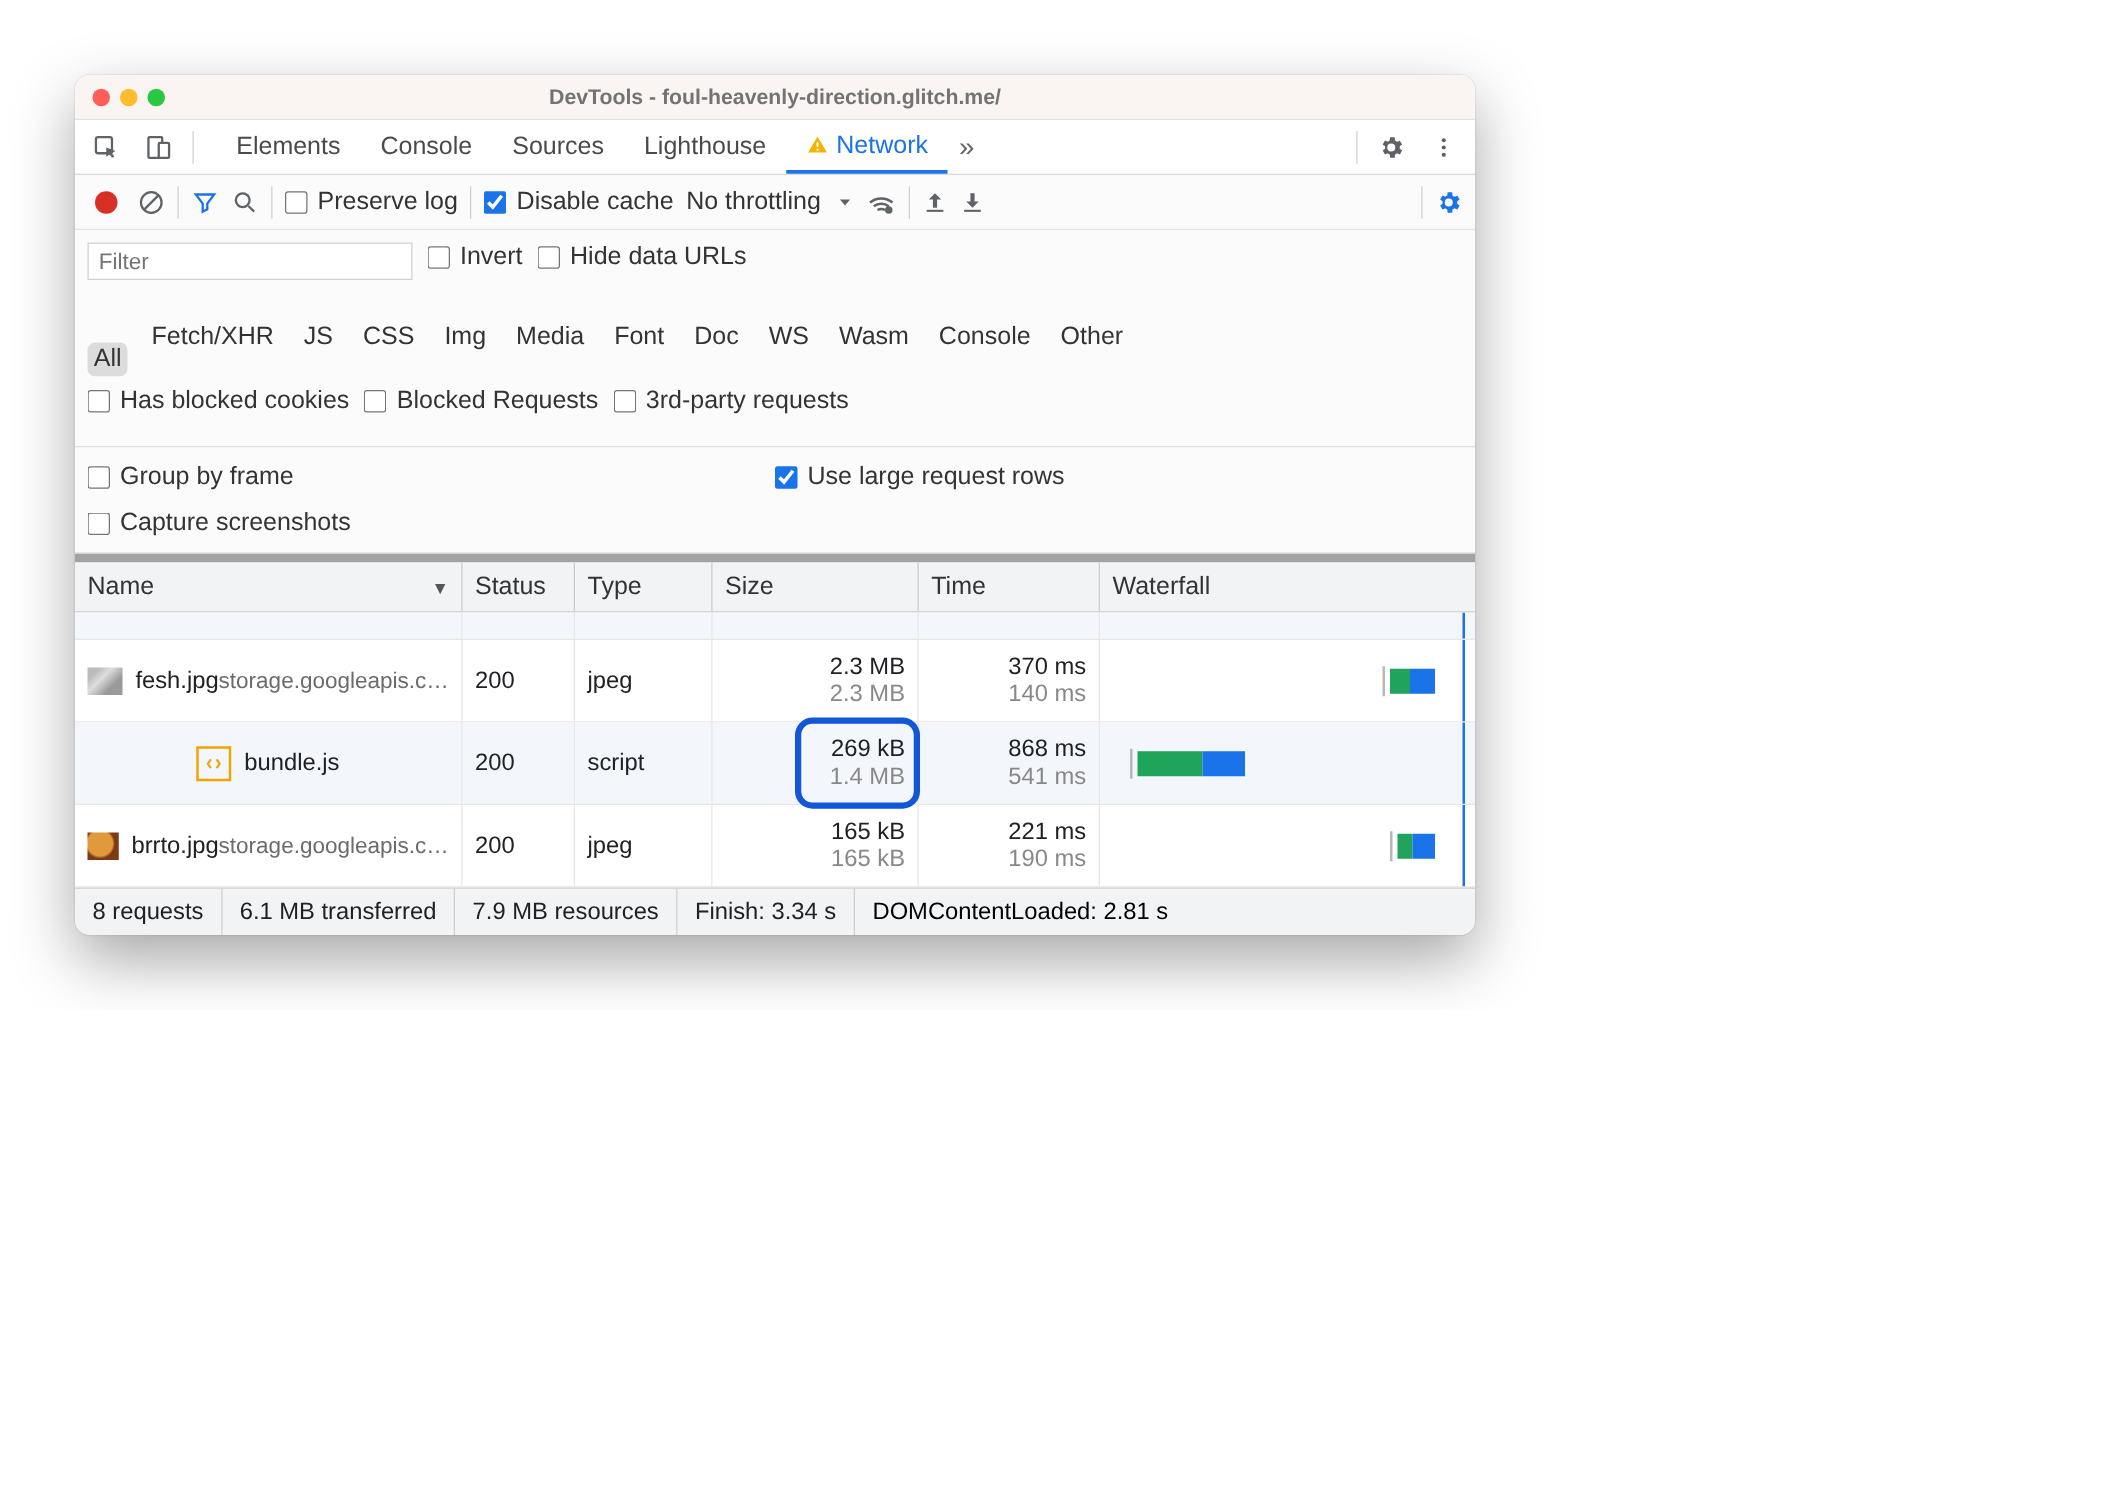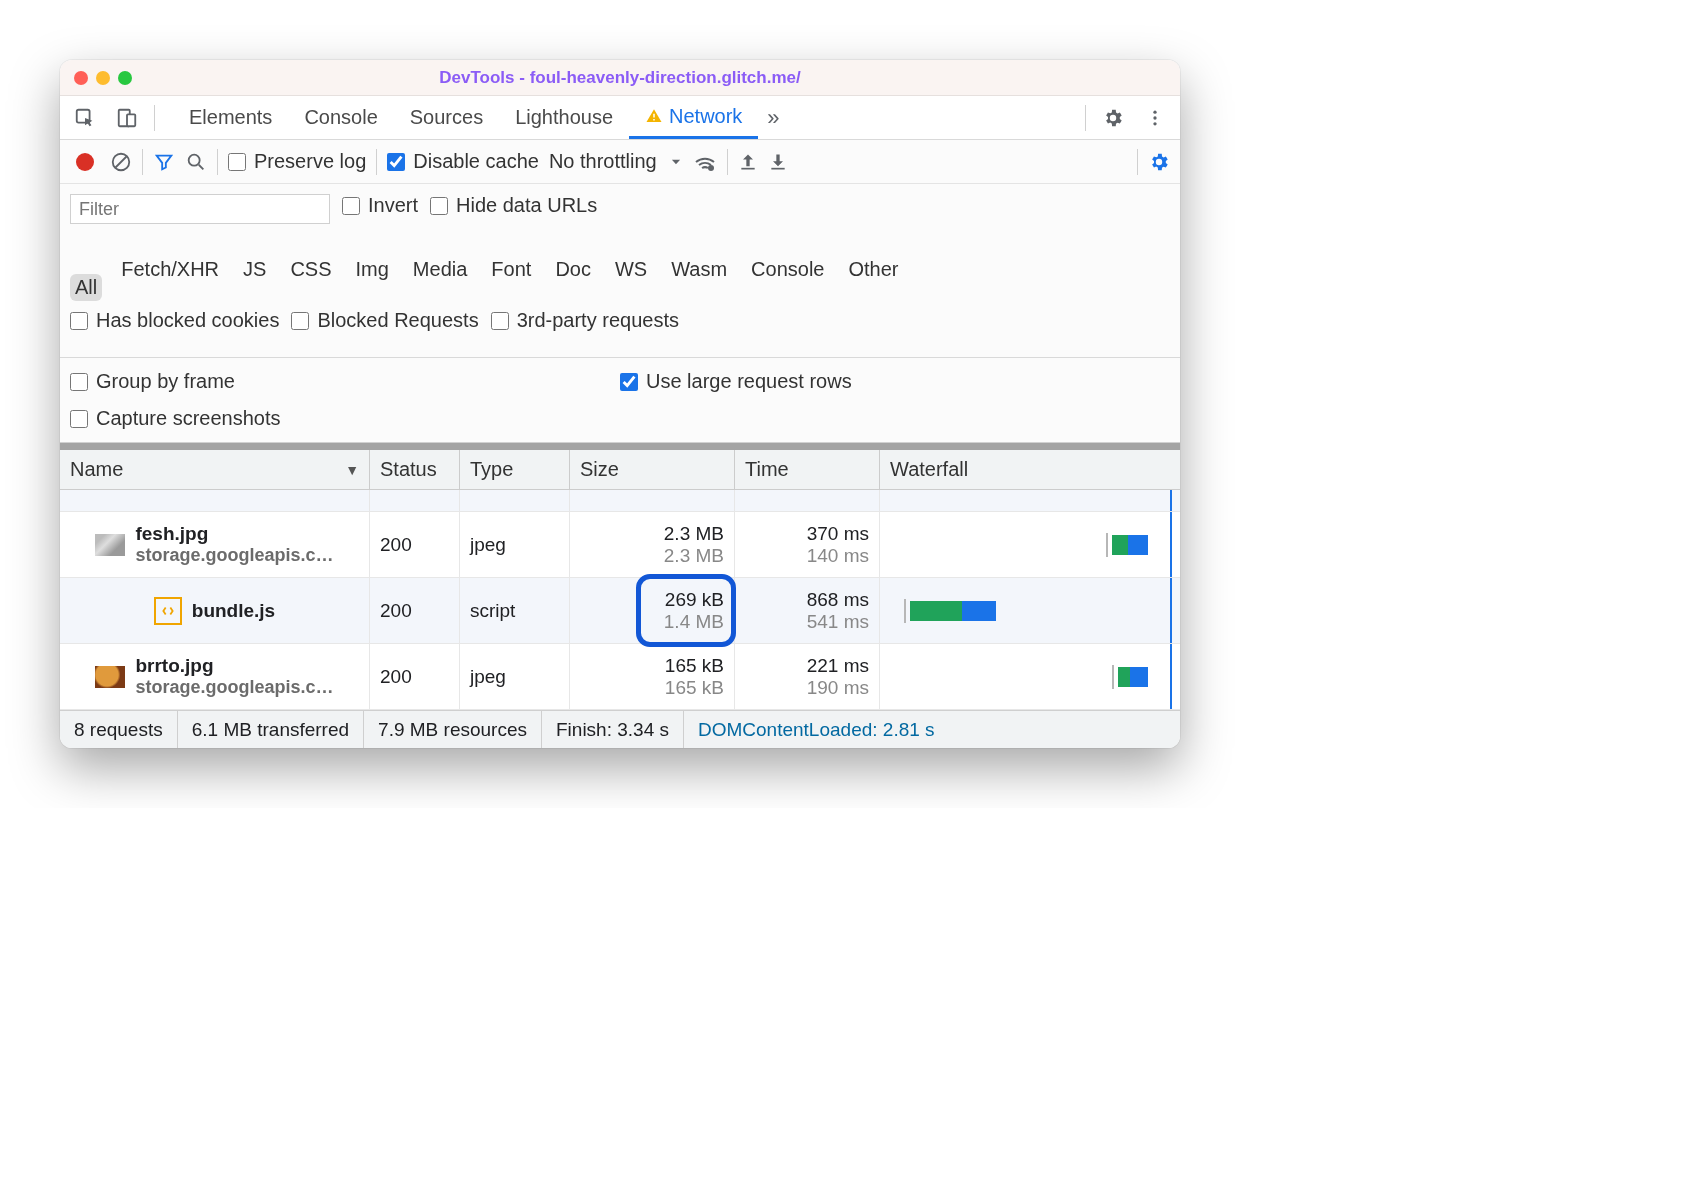--- a/index.html
+++ b/index.html
@@ -27,21 +27,21 @@
     background: #faf4f2;
     padding: 0 14px;
     border-bottom: 1px solid #e6e0de;
     position: relative;
   }
   .traffic { display: flex; gap: 8px; position: absolute; left: 14px; }
   .dot { width: 14px; height: 14px; border-radius: 50%; }
   .dot.red { background:#ff5f57; }
   .dot.yellow { background:#febc2e; }
   .dot.green { background:#28c840; }
-  .titlebar .title { flex:1; text-align:center; font-weight:600; font-size:17px; color:#8b5cf6; }
+  .titlebar .title { flex:1; text-align:center; font-weight:600; font-size:17px; color:#737373; }
 
   
   .tabs-row {
     display:flex; align-items:center;
     height:44px;
     padding:0 10px;
     border-bottom:1px solid #d9d9d9;
     gap: 12px;
   }
   .icon-btn {
@@ -116,21 +116,21 @@
     display:flex; align-items:center; gap:6px;
   }
   .th:last-child { border-right:none; }
   .sort-arrow { font-size:14px; color:#555;}
   .tbody { max-height:240px; }
   .trow { border-bottom:1px solid #e7e7e7; min-height:66px;}
   .trow.alt { background:#f3f6fb; }
   .td { padding:6px 10px; border-right:1px solid #e7e7e7; display:flex; flex-direction:column; justify-content:center; font-size:19px;}
   .td:last-child{ border-right:none;}
   .name-cell { flex-direction:row; align-items:center; gap:10px;}
-  .name-text { display:flex; flex-direction:column;font-weight:bold;}
+  .name-text { display:flex; flex-direction:row;}
   .name-text .sub { color:#6b6b6b; font-size:18px; white-space:nowrap; overflow:hidden; text-overflow:ellipsis; max-width:240px;}
   .thumb { width:30px; height:22px; }
   .thumb.fish { background:linear-gradient(135deg,#bcbcbc 20%,#dedede 40%,#9a9a9a 70%);}
   .thumb.pizza{ background:radial-gradient(circle at 40% 40%,#e09a3c 0 50%,#7c3a15 60% 100%);}
   .js-ico { width:28px; height:28px; border:2px solid #f0a500; display:flex;align-items:center;justify-content:center; color:#f0a500;}
   .size-cell, .time-cell { align-items:flex-end; text-align:right;}
   .size-cell .sub, .time-cell .sub { color:#888; }
   .highlight-box {
     position:absolute; border:5px solid #1257d6; border-radius:14px;
     pointer-events:none;
@@ -147,21 +147,21 @@
   .trow.peek .td { padding-top:0; padding-bottom:0; justify-content:flex-end;}
 
   
   .statusbar {
     display:flex; align-items:center; height:38px;
     background:#f1f3f4; border-top:1px solid #cfcfcf;
     font-size:19px;
   }
   .statusbar .seg { padding:0 14px; border-right:1px solid #cfcfcf; height:100%; display:flex; align-items:center;}
   .statusbar .seg:last-child{ border-right:none;}
-  .statusbar .dom { color:#0369a1;}
+  .statusbar .dom { color:#000000;}
 
   svg { display:block; }
 </style>
 </head>
 <body>
 
 <div class="window">
 
   <div class="titlebar">
     <div class="traffic">

